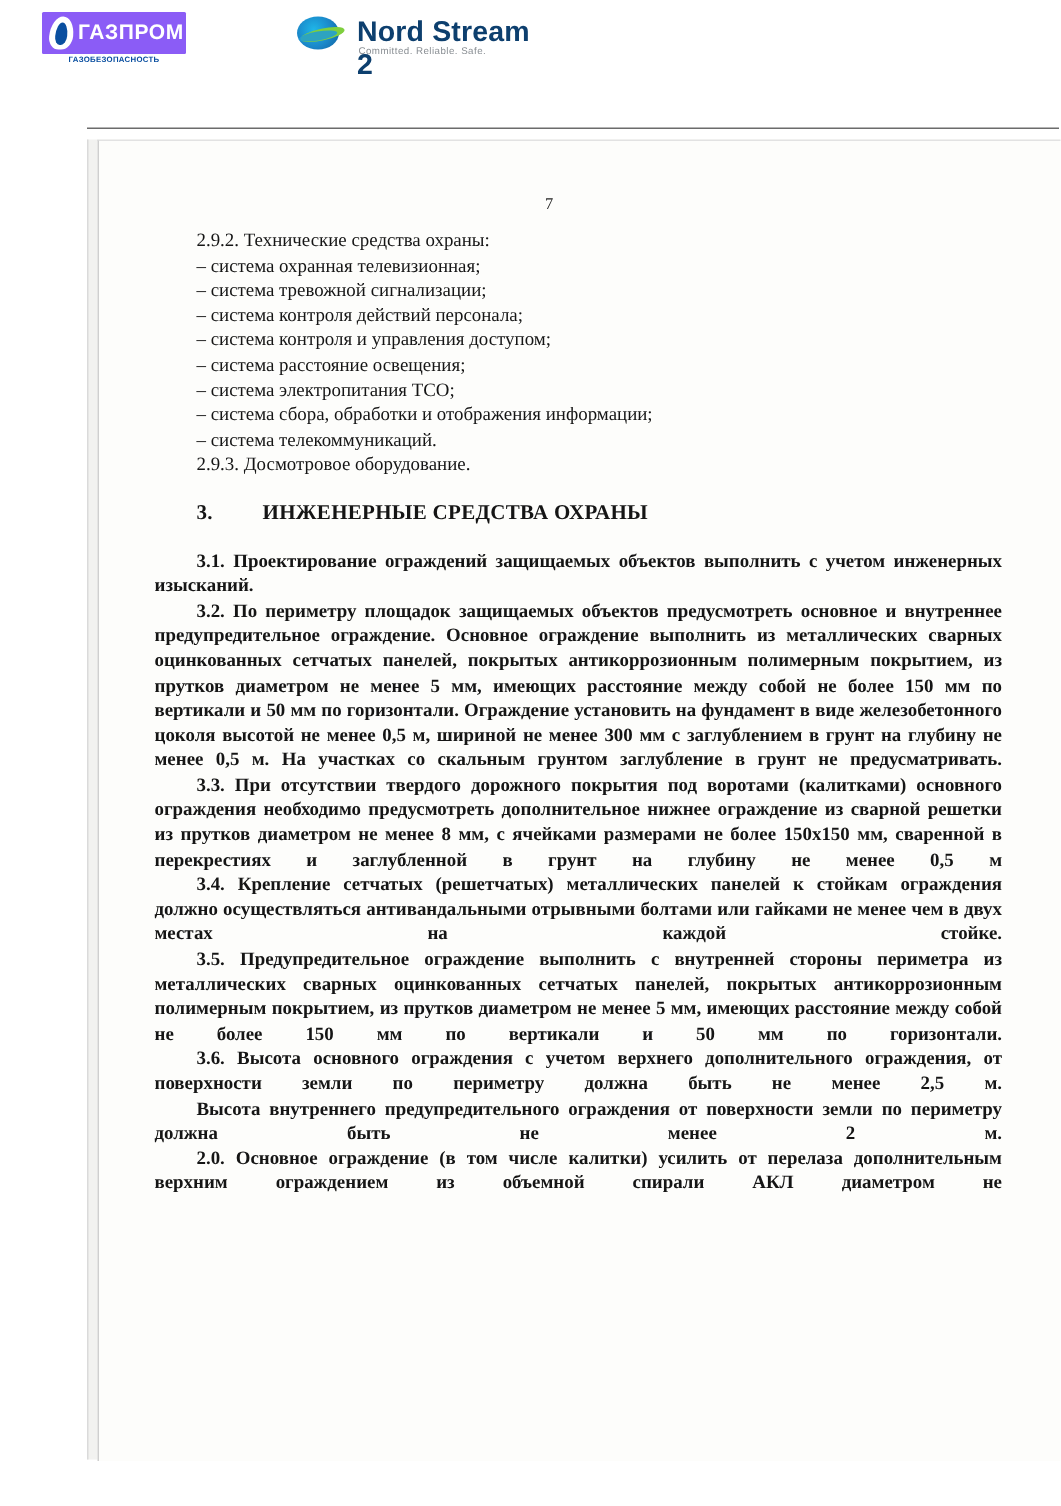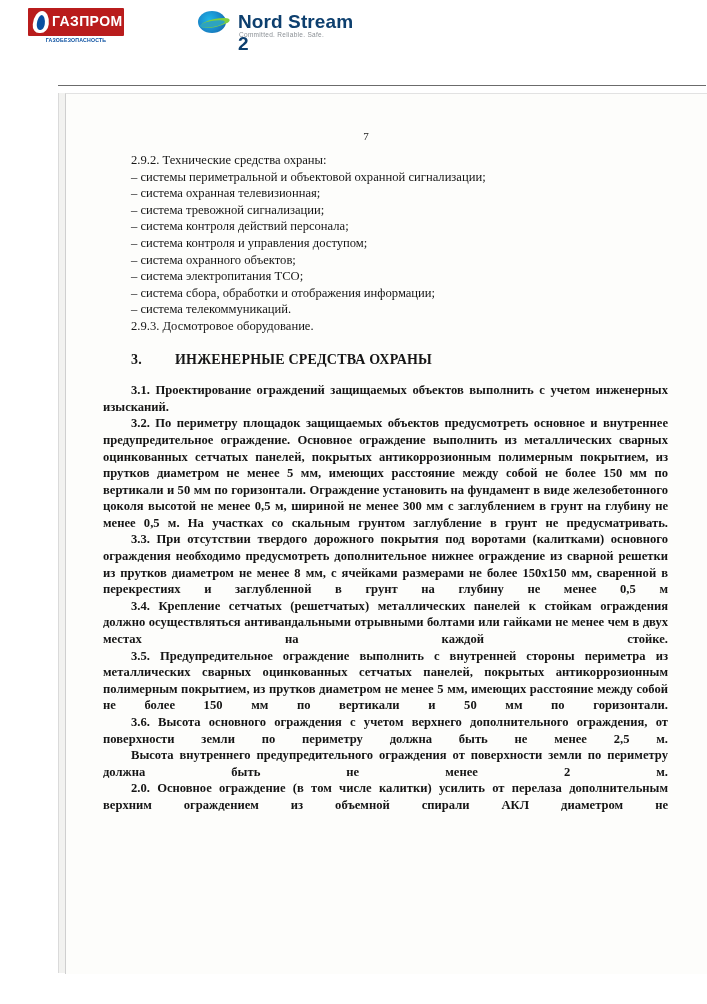--- a/index.html
+++ b/index.html
@@ -34,21 +34,21 @@
     left: 28px;
     top: 8px;
     width: 96px;
     height: 40px;
   }
   .gz-box {
     position: absolute;
     left: 0; top: 0;
     width: 96px;
     height: 28px;
-    background: #b91c1c;
+    background: #8b5cf6;
     border-radius: 1px;
   }
   .gz-flame {
     position: absolute;
     left: 5px;
     top: 3px;
     width: 16px;
     height: 22px;
     background: #ffffff;
     border-radius: 50% 50% 45% 45% / 60% 60% 40% 40%;
@@ -258,26 +258,25 @@
 
   <div class="sheet-edge"></div>
 
   <div class="sheet">
 
     <div class="page-number">7</div>
 
     <div class="content">
 
       <p class="sub-head">2.9.2. Технические средства охраны:</p>
-      <p class="listline">– системы периметральной и объектовой охранной сигнализации;</p>
       <p class="listline">– система охранная телевизионная;</p>
       <p class="listline">– система тревожной сигнализации;</p>
       <p class="listline">– система контроля действий персонала;</p>
       <p class="listline">– система контроля и управления доступом;</p>
-      <p class="listline">– система охранного объектов;</p>
+      <p class="listline">– система расстояние освещения;</p>
       <p class="listline">– система электропитания ТСО;</p>
       <p class="listline">– система сбора, обработки и отображения информации;</p>
       <p class="listline">– система телекоммуникаций.</p>
       <p class="sub-head">2.9.3. Досмотровое оборудование.</p>
 
       <div class="section-title">
         <span class="num">3.</span><span>ИНЖЕНЕРНЫЕ СРЕДСТВА ОХРАНЫ</span>
       </div>
 
       <p class="p indent">3.1. Проектирование ограждений защищаемых объектов выполнить с учетом инженерных изысканий.</p>

